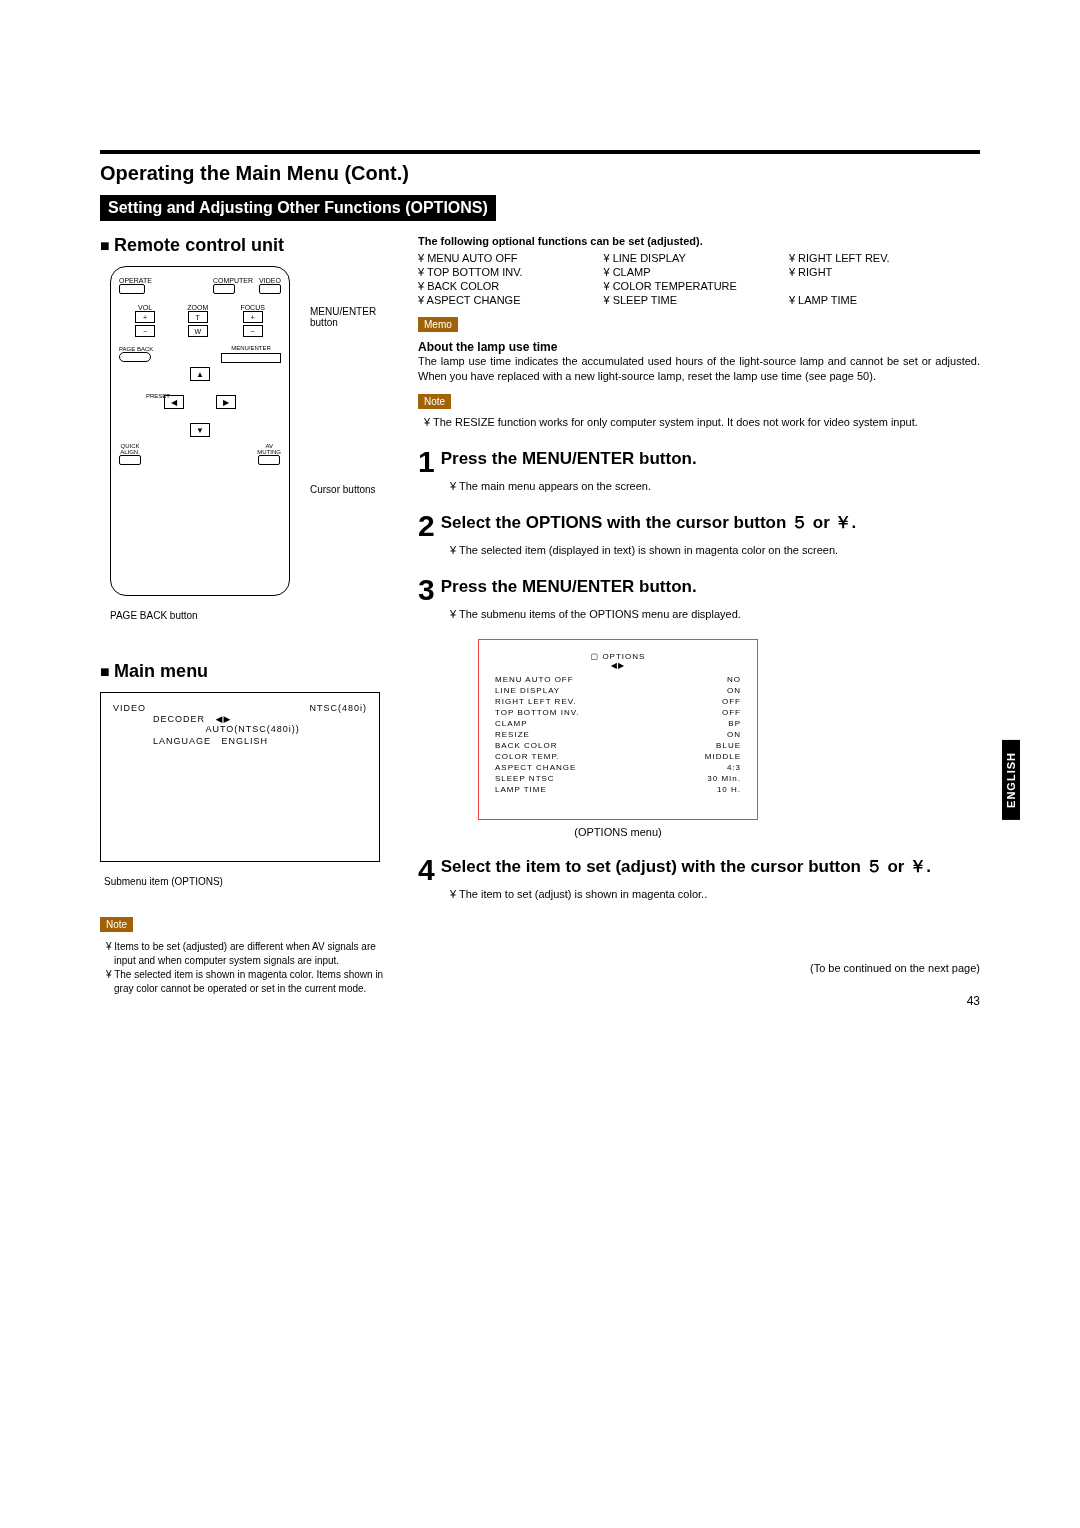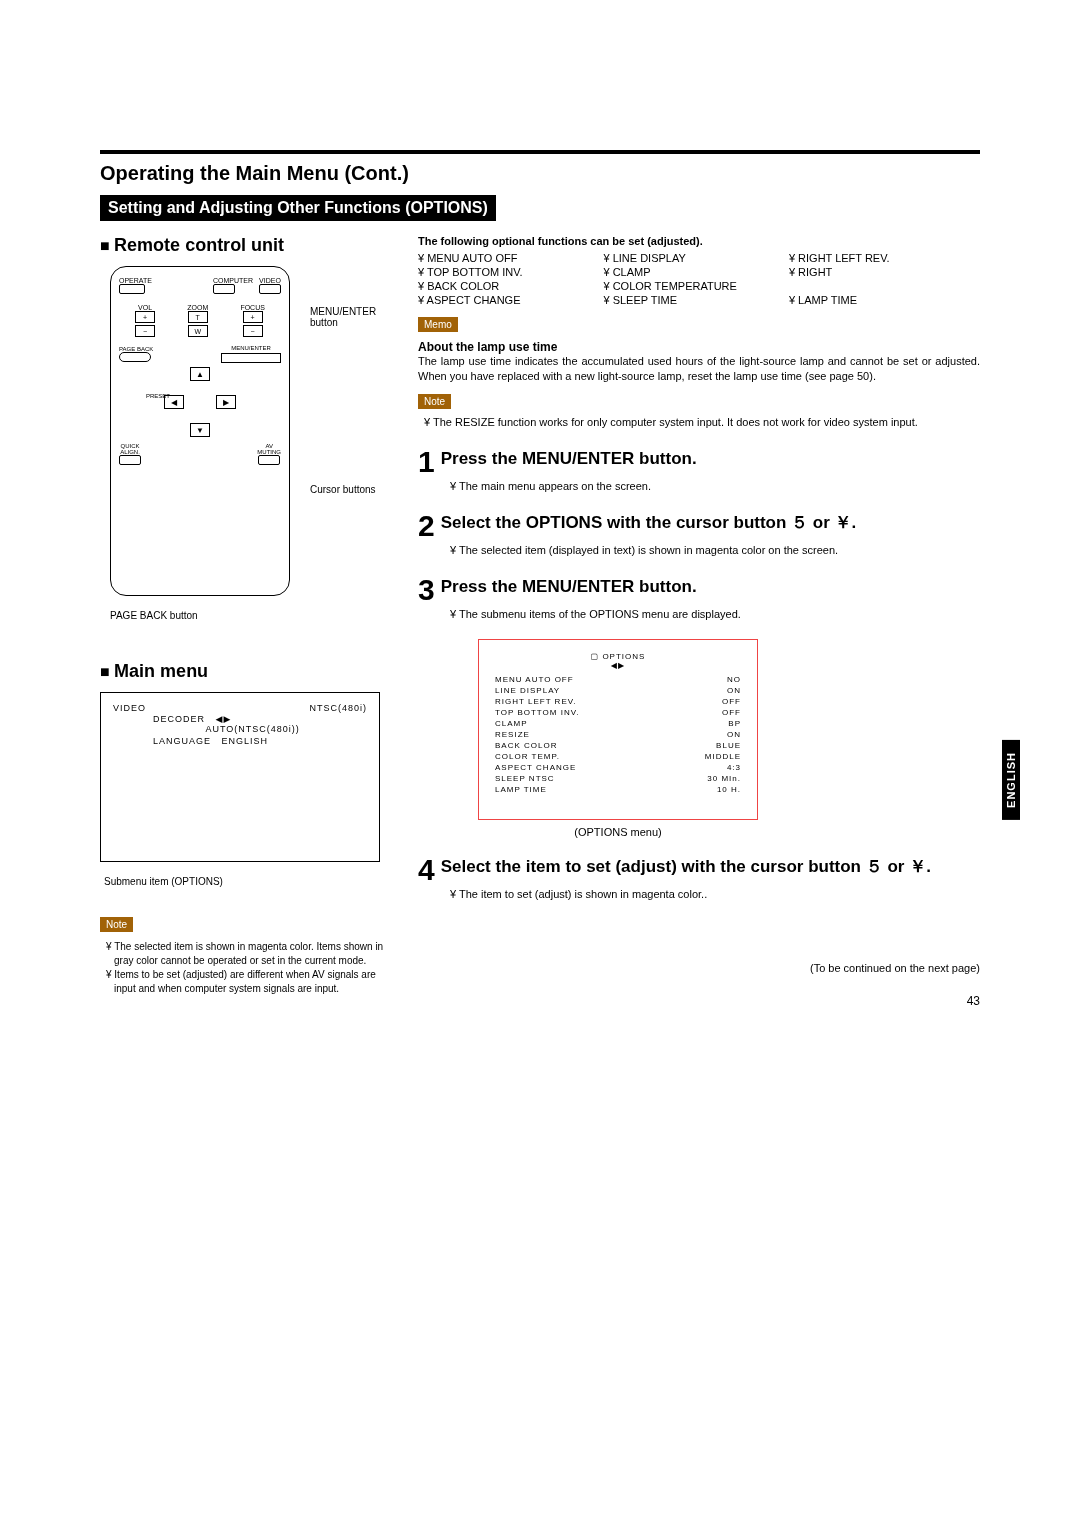--- a/index.html
+++ b/index.html
@@ -154,22 +154,22 @@
         <div class="mm-sub">
           <div><span>DECODER</span>&nbsp;&nbsp;&nbsp;◀▶<br>&nbsp;&nbsp;&nbsp;&nbsp;&nbsp;&nbsp;&nbsp;&nbsp;&nbsp;&nbsp;&nbsp;&nbsp;&nbsp;&nbsp;&nbsp;<span>AUTO(NTSC(480i))</span></div>
           <div><span>LANGUAGE</span>&nbsp;&nbsp;&nbsp;<span>ENGLISH</span></div>
         </div>
       </div>
       <div class="small" style="margin:14px 0 0 4px;">Submenu item (OPTIONS)</div>
 
       <div style="margin-top:24px;">
         <span class="tag">Note</span>
         <div class="note-list">
+          <p>¥ Items to be set (adjusted) are different when AV signals are input and when computer system signals are input.</p>
           <p>¥ The selected item is shown in magenta color. Items shown in gray color cannot be operated or set in the current mode.</p>
-          <p>¥ Items to be set (adjusted) are different when AV signals are input and when computer system signals are input.</p>
         </div>
       </div>
     </div>
 
     <div class="right-col">
       <div style="font-size:11px;font-weight:bold;">The following optional functions can be set (adjusted).</div>
       <div class="opts-row" style="margin-top:4px;">
         <span>¥ MENU AUTO OFF</span>
         <span>¥ LINE DISPLAY</span>
         <span>¥ RIGHT LEFT REV.</span>

